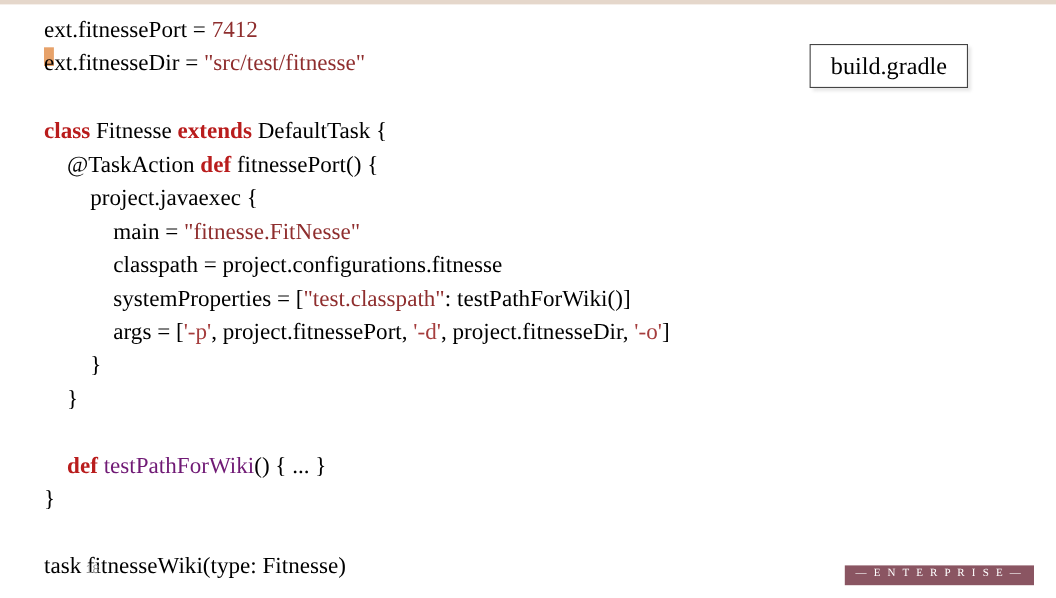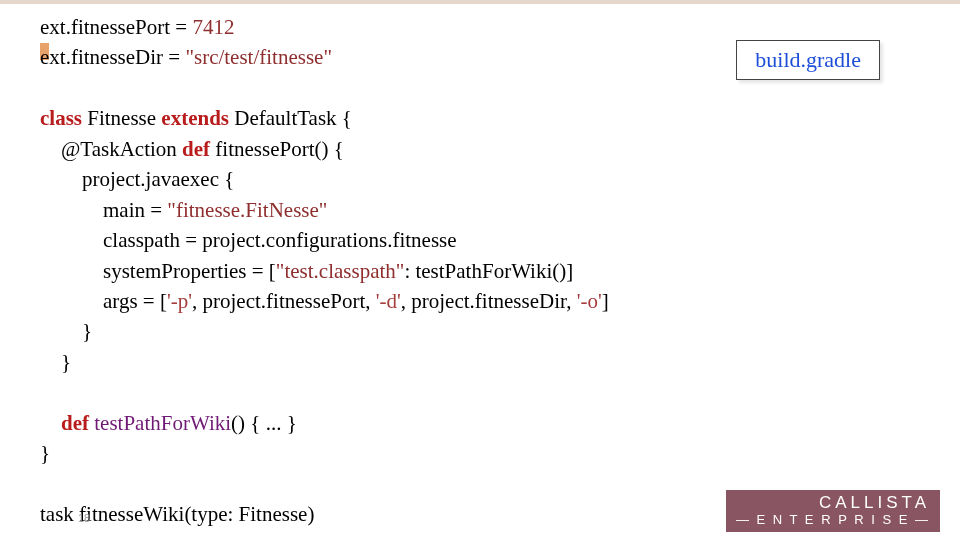--- a/index.html
+++ b/index.html
@@ -37,21 +37,21 @@
   .s-key { color: #b91c1c; font-weight: bold; }
   .s-flag { color: #a53d3d; }
   .s-def { color: #701a75; }
   .label-box {
     position: absolute;
     top: 40px;
     right: 80px;
     border: 1px solid #444;
     padding: 6px 18px;
     font-family: Georgia, serif;
-    color: #1d4ed8;
+    color: #000000;
     font-size: 22px;
     box-shadow: 3px 3px 3px rgba(0,0,0,0.1);
   }
   .logo {
     position: absolute;
     right: 20px;
     bottom: 12px;
     text-align: right;
     color: #fff;
   }
@@ -60,22 +60,22 @@
     padding: 3px 10px 5px 10px;
     display: inline-block;
   }
   .logo-main {
     font-family: Helvetica, Arial, sans-serif;
     font-size: 17px;
     letter-spacing: 4px;
     font-weight: 300;
   }
   .logo-sub {
-    font-family: Liberation Sans, sans-serif;
-    font-size: 13px;
+    font-family: Liberation Serif, serif;
+    font-size: 10px;
     letter-spacing: 2px;
     margin-top: -1px;
   }
   .page-num {
     position: absolute;
     left: 46px;
     bottom: 20px;
     font-size: 11px;
     color: #999;
     font-family: Helvetica, Arial, sans-serif;
@@ -124,16 +124,15 @@
 
 </pre>
   </div>
 
 </div>
 
 <div class="page-num">18</div>
 
 <div class="logo">
   <div class="logo-wrap">
-    <div class="logo-main">CALLISTA</div>
     <div class="logo-sub">— E N T E R P R I S E —</div>
   </div>
 </div>
 
 </body></html>

